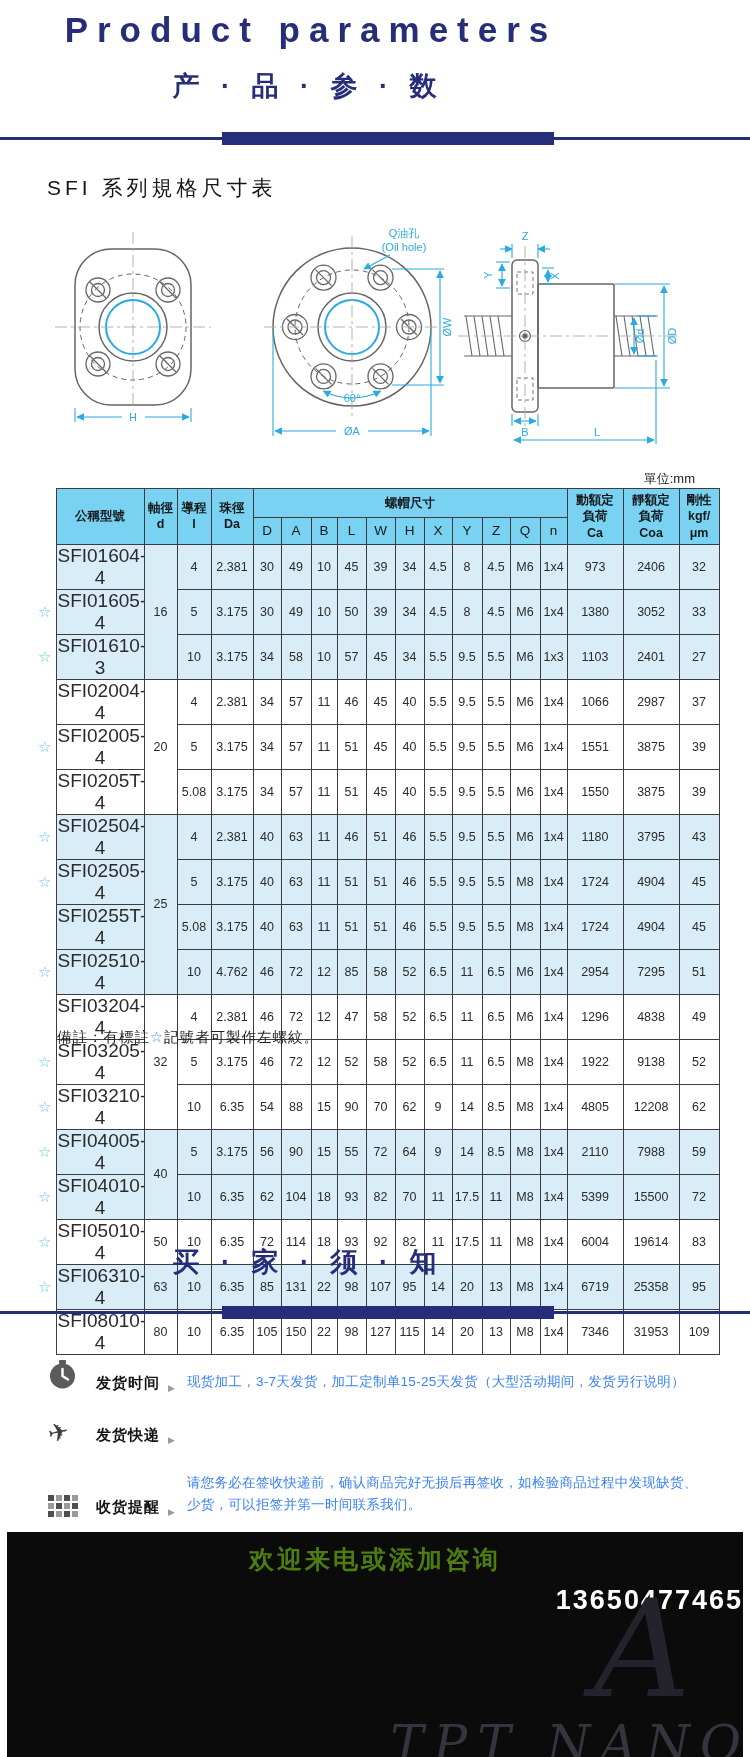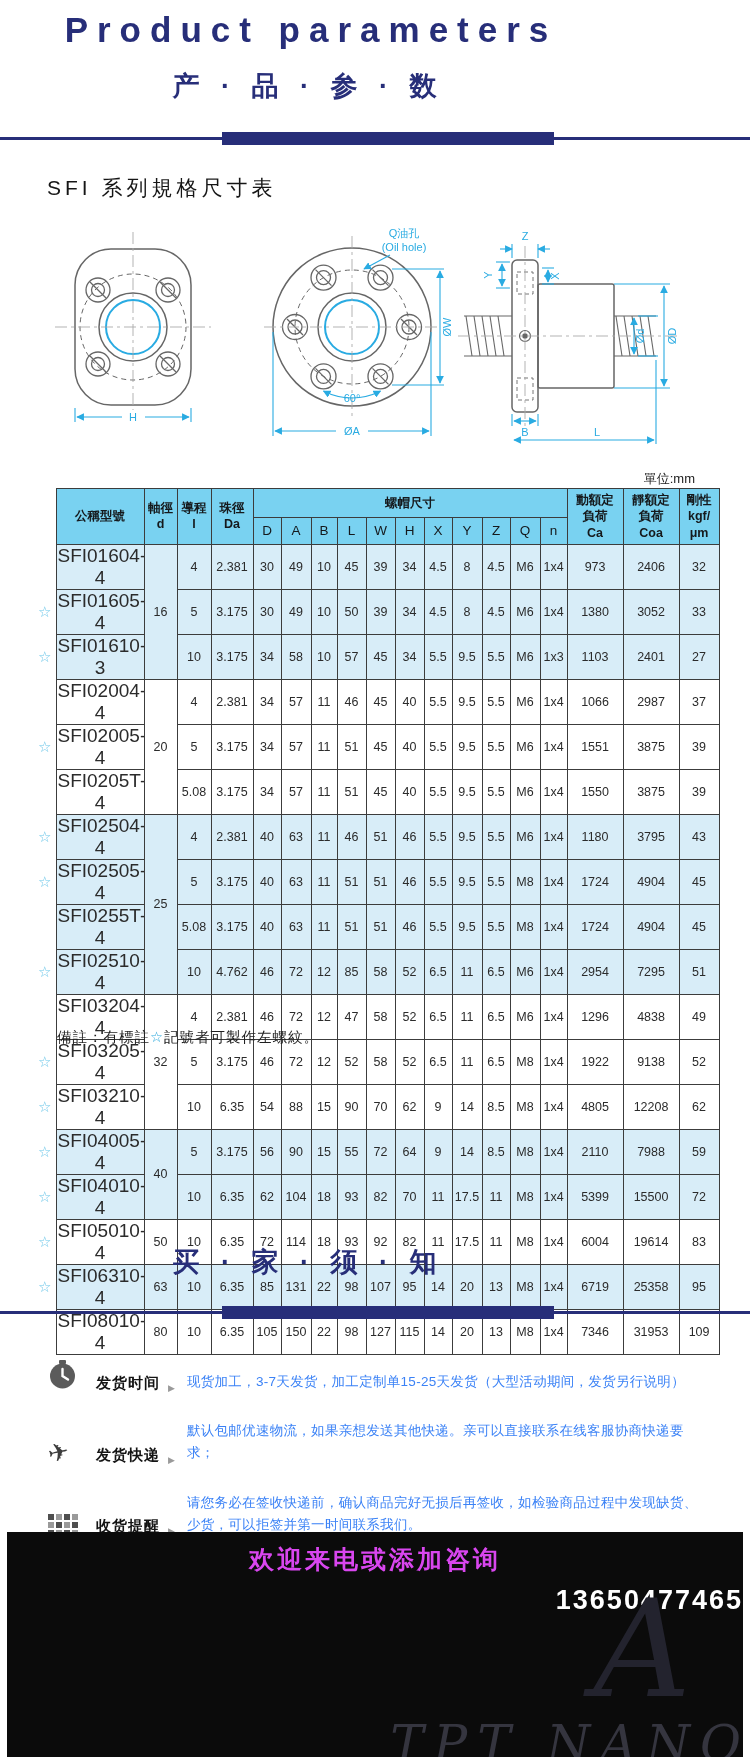--- a/index.html
+++ b/index.html
@@ -64,21 +64,21 @@
                   padding-top:3px; letter-spacing:1px; }
   .notice-arrow { font-family:"DejaVu Sans",sans-serif; font-size:9px; color:#9a9a9a;
                   margin:7px 12px 0 8px; }
   .notice-text { flex:1; font-size:13.5px; color:#3b82f6; line-height:1.65; letter-spacing:0.3px; }
 
   
   .footer { position:absolute; left:7px; top:1532px; width:736px; height:225px;
             background:#0b0b0b; overflow:hidden; }
   .footer-slogan { margin-top:27px; text-align:center; color:#8f8f8f;
                    font-size:21px; letter-spacing:6px; }
-  .footer-contact { margin-top:11px; text-align:center; color:#d946ef;
+  .footer-contact { margin-top:11px; text-align:center; color:#4d7c0f;
                     font-size:25px; font-weight:700; letter-spacing:3px; }
   .footer-phone { margin-top:9px; text-align:right; color:#ffffff;
                   font-size:27px; font-weight:700; letter-spacing:2px; }
   .wm-a { position:absolute; right:52px; bottom:40px; font-family:"DejaVu Serif",serif;
           font-style:italic; font-size:135px; line-height:1; color:#23232e; }
   .wm-text { position:absolute; right:-8px; bottom:-16px; font-family:"DejaVu Serif",serif;
              font-style:italic; font-size:50px; letter-spacing:10px; color:#35353f; }
 </style>
 </head>
 <body>
@@ -704,21 +704,20 @@
         </svg>
       </div>
       <div class="notice-label">发货时间</div>
       <div class="notice-arrow">▶</div>
       <div class="notice-text">现货加工，3-7天发货，加工定制单15-25天发货（大型活动期间，发货另行说明）</div>
     </div>
     <div class="notice">
       <div class="notice-icon-box"><span class="plane-glyph">✈</span></div>
       <div class="notice-label">发货快递</div>
       <div class="notice-arrow">▶</div>
-      <div class="notice-text">默认包邮优速物流，如果亲想发送其他快递。亲可以直接联系在线客服协商快递要求；</div>
     </div>
     <div class="notice">
       <div class="notice-icon-box">
         <div class="grid-icon">
           <span></span>
             <span class="lt"></span>
             <span></span>
             <span class="lt"></span>
           <span class="lt"></span>
             <span></span>

